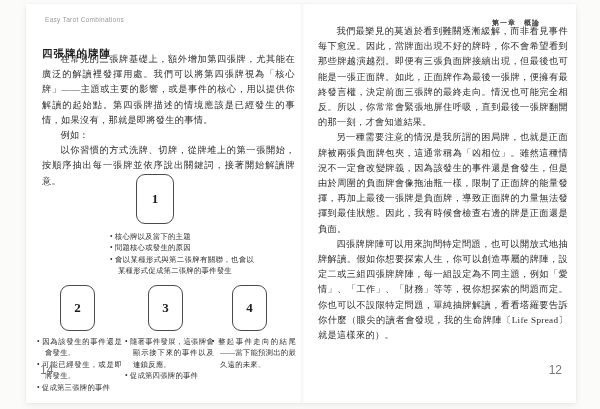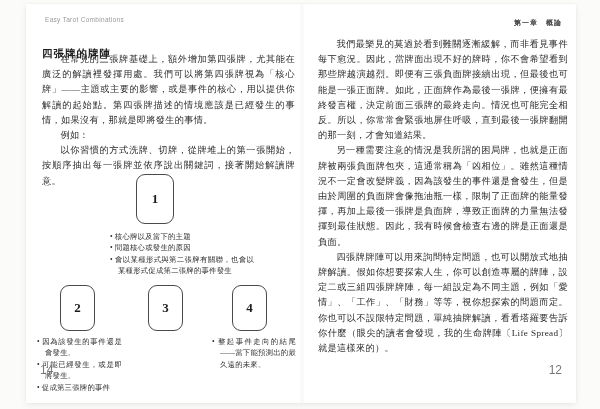--- a/index.html
+++ b/index.html
@@ -18,36 +18,36 @@
   .page{position:absolute;top:0;height:100%;}
   .page-left{left:0;width:276px;}
   .page-right{left:276px;width:274px;}
 
   .running-header-left{
     position:absolute;left:19px;top:12px;
     font-family:"Liberation Sans","DejaVu Sans",sans-serif;
     font-size:6.5px;color:#9a9a98;letter-spacing:0.3px;
   }
   .running-header-right{
-    position:absolute;right:14px;top:14px;
+    position:absolute;right:36px;top:14px;
     font-size:7px;font-weight:bold;color:#3a3a3a;letter-spacing:1px;
   }
 
   .section-title{
     position:absolute;left:16px;top:43px;
     font-size:10.5px;font-weight:bold;letter-spacing:1px;color:#1d1d1d;
   }
 
   .body-text{
     font-size:9.2px;line-height:15.2px;text-align:justify;
     letter-spacing:0.3px;color:#2b2b2b;
   }
   .body-text p{margin:0;text-indent:2em;}
   .lp-body{position:absolute;left:16px;top:48px;width:253px;}
-  .rp-body{position:absolute;left:16px;top:33px;width:250px;}
+  .rp-body{position:absolute;left:16px;top:20px;width:250px;}
 
   .example-label{margin:0;text-indent:2em;}
 
   .card{
     position:absolute;
     border:1.2px solid #4a4a4a;border-radius:9px;background:#fff;
     display:flex;align-items:center;justify-content:center;
     font-size:13px;font-weight:bold;color:#1c1c1c;
   }
   .card-top{left:110px;top:170px;width:36px;height:48px;}
@@ -111,20 +111,24 @@
     </div>
     <ul class="bullets bl-2">
       <li>因為該發生的事件還是會發生。</li>
       <li>可能已經發生，或是即將發生。</li>
       <li>促成第三張牌的事件</li>
     </ul>
 
     <div class="card card-b3">
       <span>3</span>
     </div>
+    <ul class="bullets bl-3">
+      <li>隨著事件發展，這張牌會顯示接下來的事件以及連鎖反應。</li>
+      <li>促成第四張牌的事件</li>
+    </ul>
 
     <div class="card card-b4">
       <span>4</span>
     </div>
     <ul class="bullets bl-4">
       <li>整起事件走向的結尾——當下能預測出的最久遠的未來。</li>
     </ul>
 
     <div class="page-number pn-left">14</div>
   </div>

